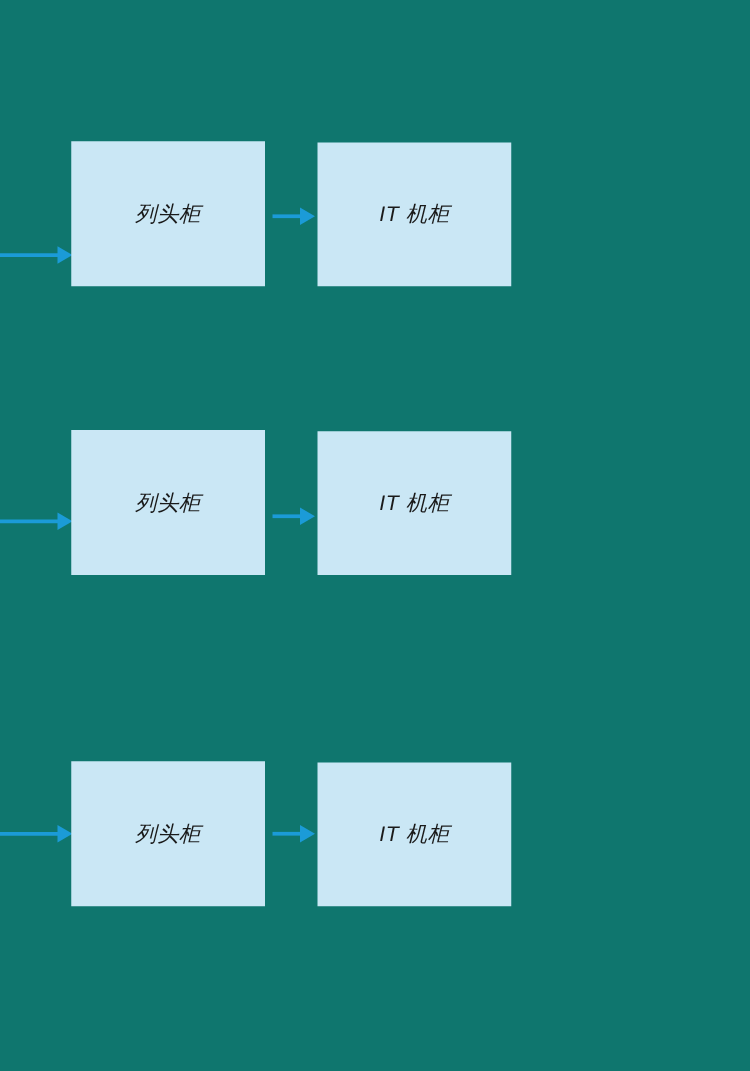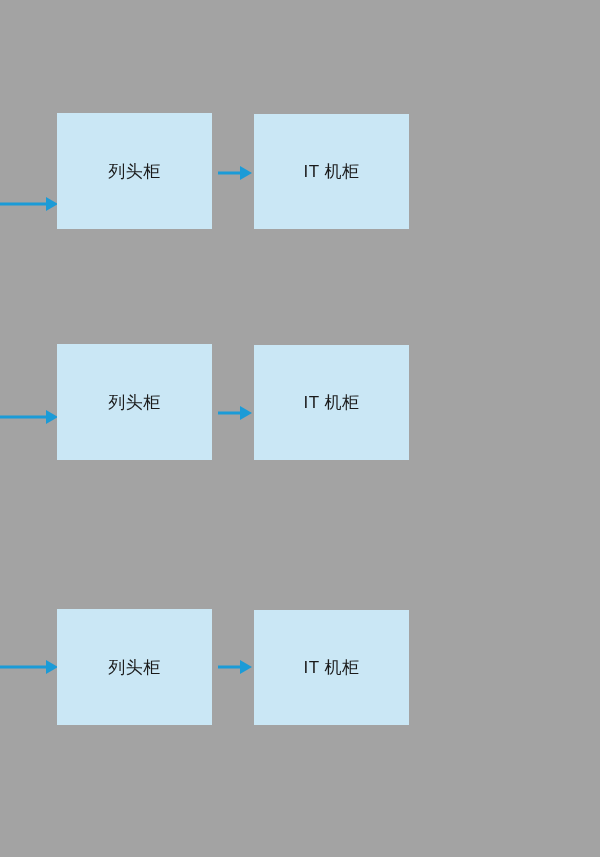--- a/index.html
+++ b/index.html
@@ -53,21 +53,21 @@
     stroke-width: 3;
     fill: none;
   }
   .arrow-head {
     fill: #1b9bd7;
   }
 </style>
 </head>
 <body style="background: rgb(255, 255, 255);">
 
-<div id="canvas" style="background: #a3a3a3;">
+<div id="canvas" style="background: #0f766e; font-style: italic;">
 
   <div class="row">
     <svg class="arrow" style="left:0px; top:195px;" width="60" height="18" viewBox="0 0 60 18">
       <line class="arrow-line" x1="0" y1="9" x2="48" y2="9" style="stroke: rgb(27, 155, 215);"></line>
       <polygon class="arrow-head" points="46,2 58,9 46,16" style="fill: rgb(27, 155, 215);"></polygon>
     </svg>
 
     <div class="node-box" style="left: 57px; top: 113px; width: 155px; height: 116px; background: rgb(202, 231, 245);">
       <span class="node-label" style="color: rgb(26, 26, 26);">列头柜</span>
     </div>

